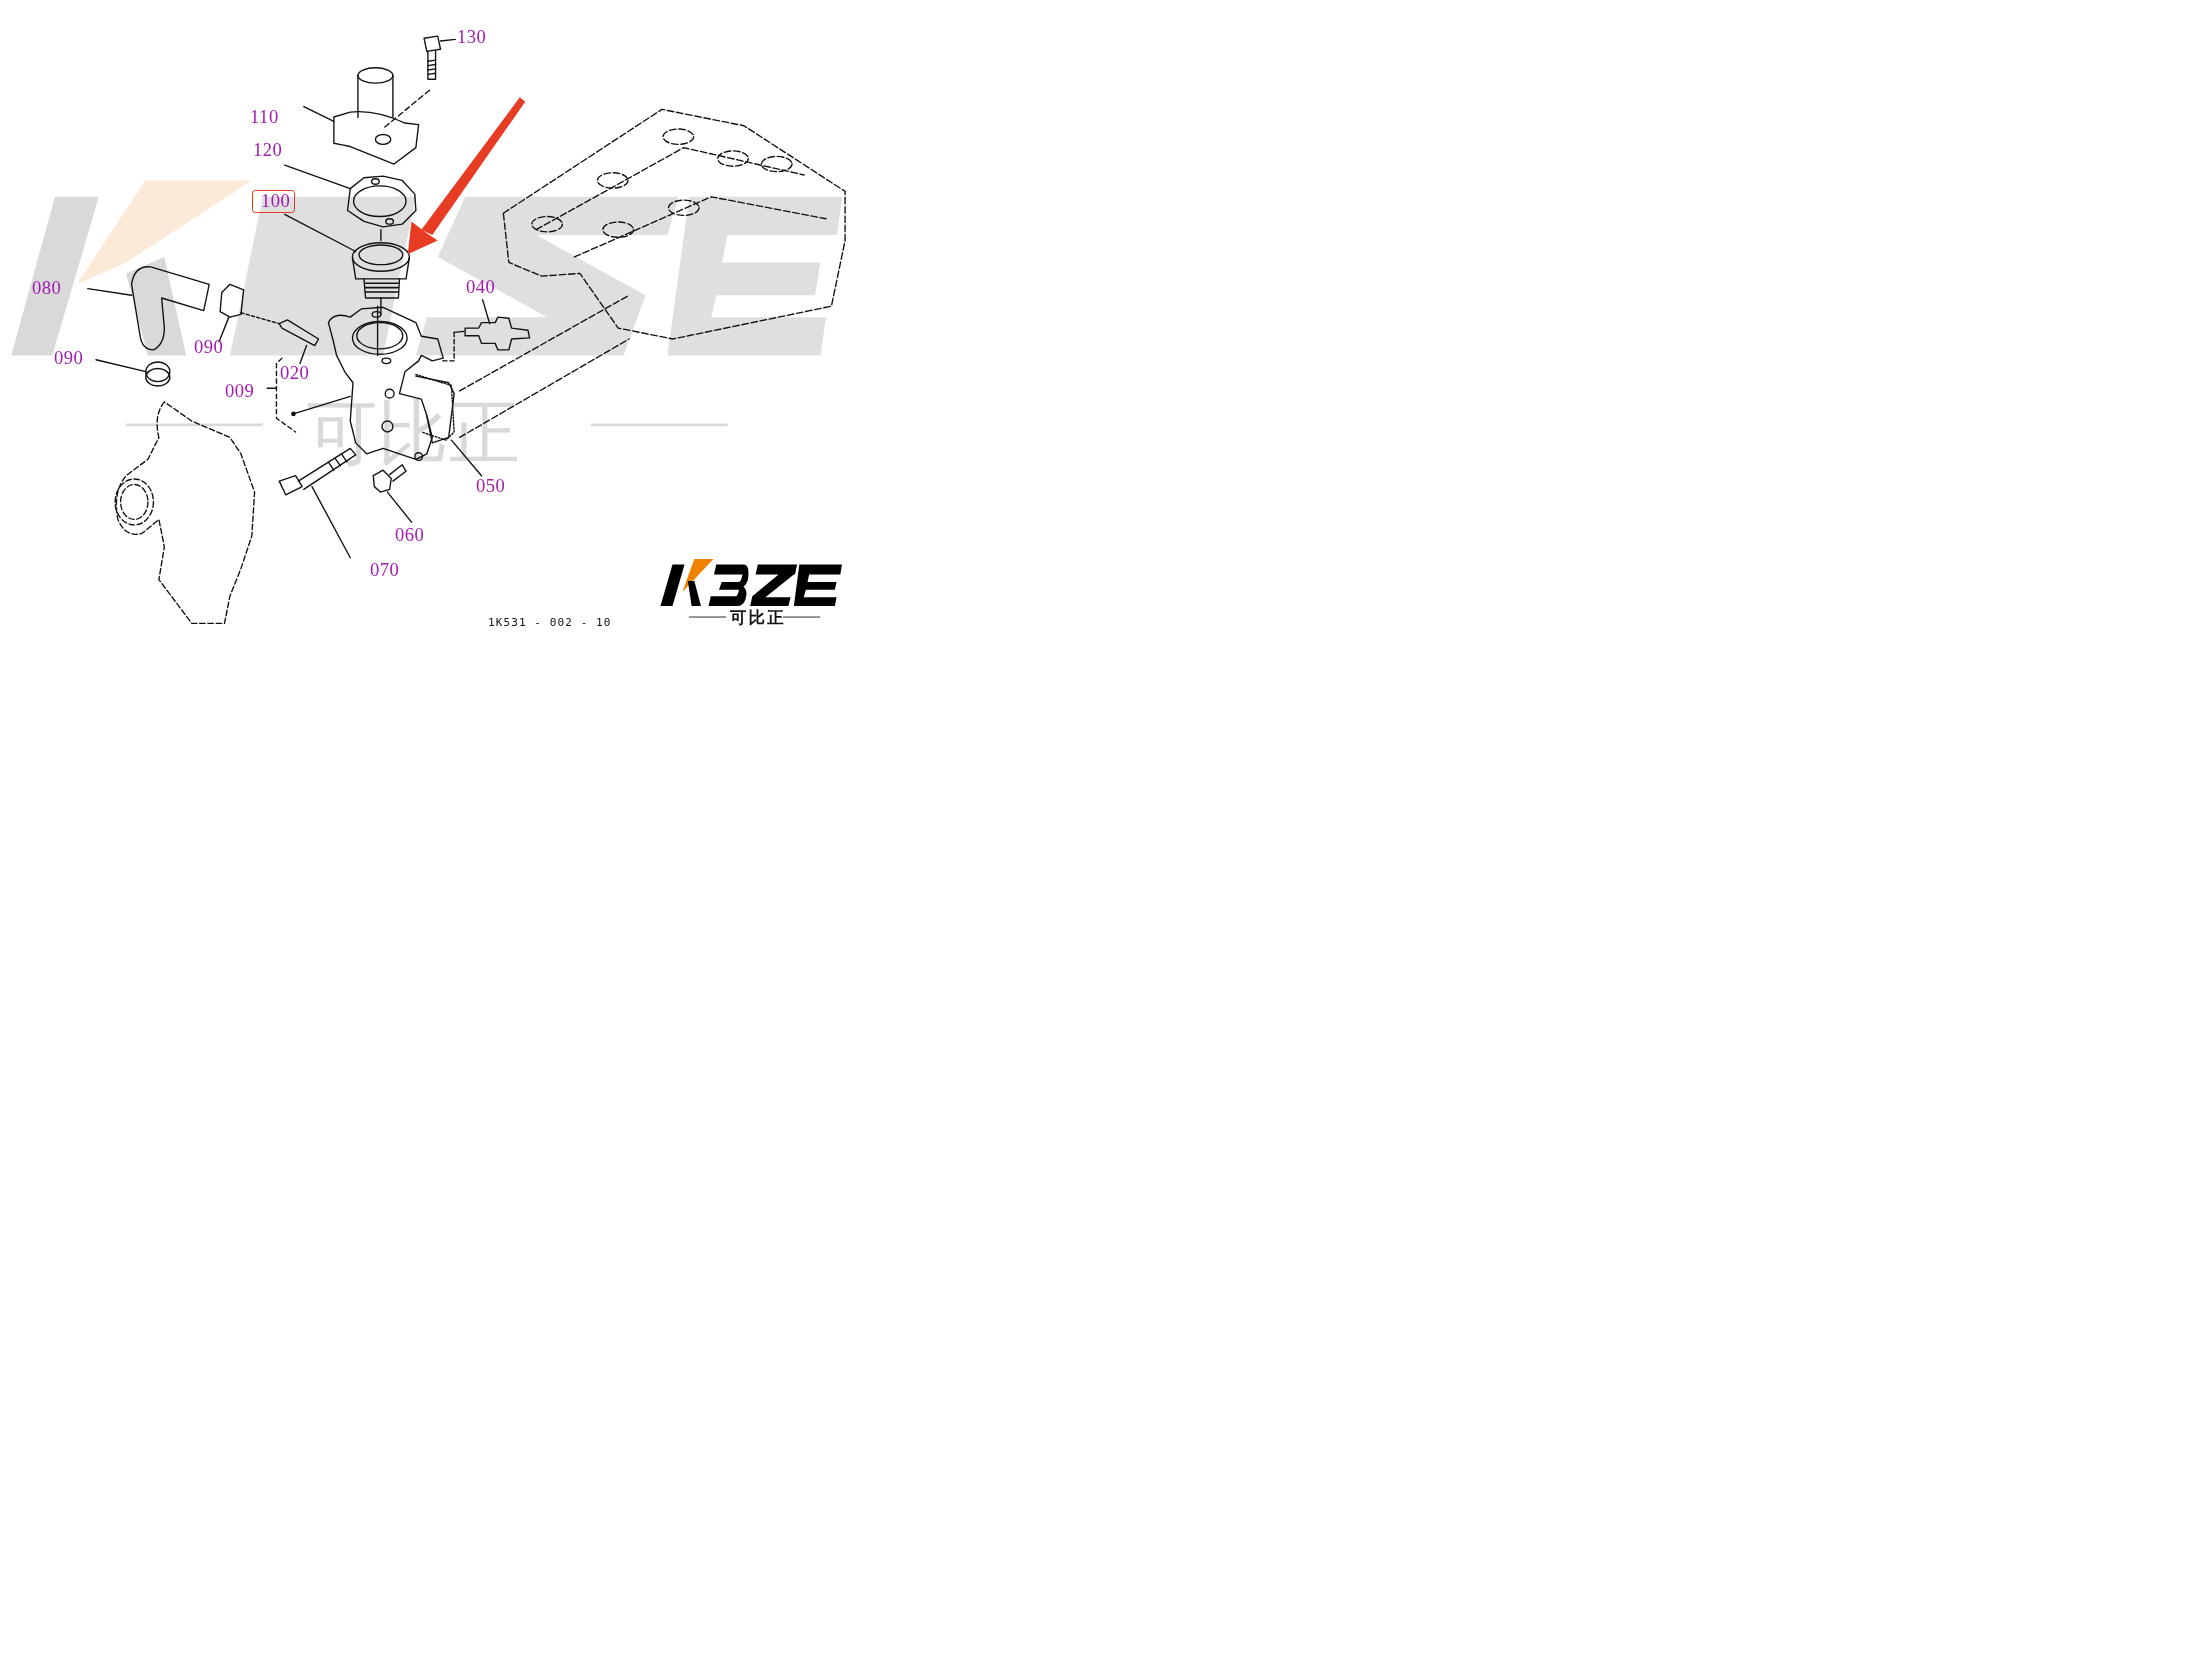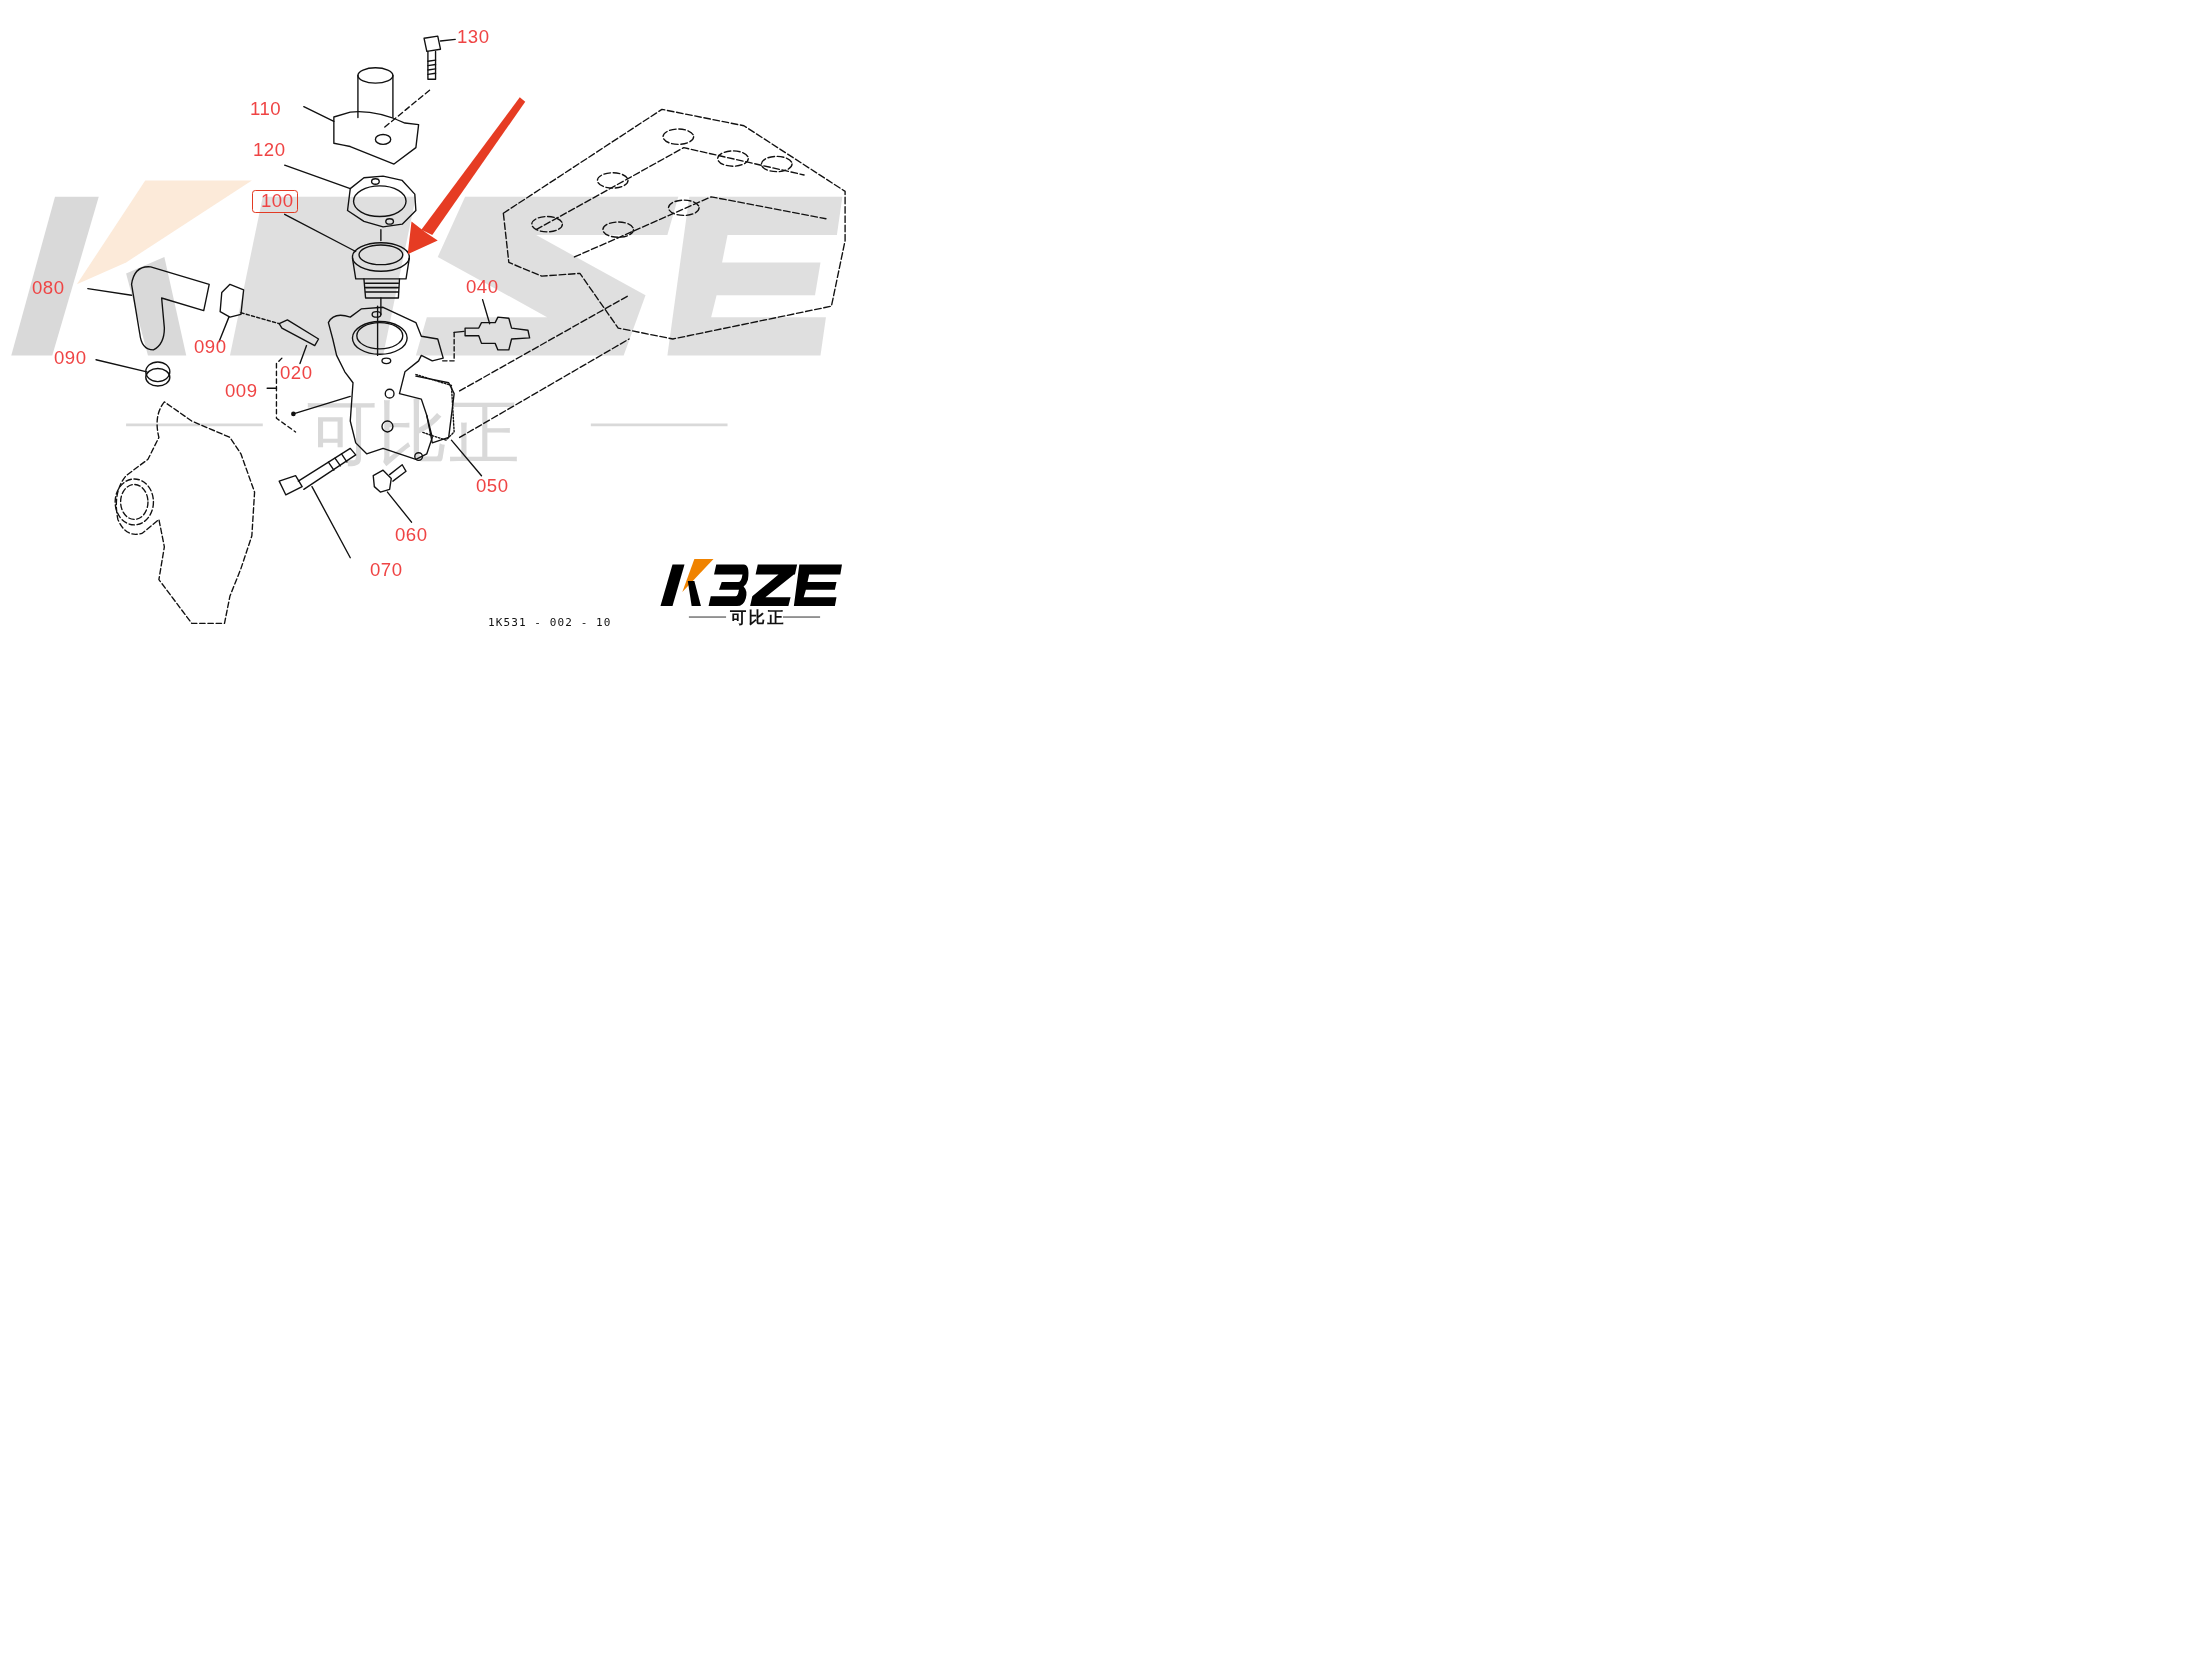--- a/index.html
+++ b/index.html
@@ -1,20 +1,20 @@
 <!DOCTYPE html>
 <html style="font-size:8.8px"><head>
 <meta charset="utf-8">
 <style>
   html, body { margin:0; padding:0; background:#ffffff; }
   body { width:858px; height:643px; position:relative; overflow:hidden;
          font-family:"Liberation Sans", "DejaVu Sans", sans-serif; }
   #stage { position:absolute; left:0; top:0; width:858px; height:643px; }
-  .lbl { position:absolute; font-family:Liberation Sans, sans-serif; font-size:18.6px;
-         color:#ef4444; letter-spacing:0.5px; line-height:1; }
+  .lbl { position:absolute; font-family:Liberation Serif, serif; font-size:18.6px;
+         color:#a21caf; letter-spacing:0.5px; line-height:1; }
   .lbl.boxed { border:1.6px solid #E23B24; border-radius:3.3px; padding:1.1px 3.3px; background:transparent; }
   .caption { position:absolute; font-family:"DejaVu Sans Mono", monospace; font-size:11px; color:#111; letter-spacing:1.1px; }
   .logo { position:absolute; left:656px; top:558px; width:197px; height:82px; }
   .logo-cn { position:absolute; left:730px; top:607px; font-family:"DejaVu Sans", sans-serif;
              font-size:16.4px; font-weight:bold; color:#111; letter-spacing:2.2px; }
 </style>
 </head>
 <body>
 
 <div id="stage">
@@ -158,21 +158,21 @@
     </g>
 
     <g>
       <path d="M950,178 L960,186 L790,430 L770,420 Z" fill="#E63C23"></path>
       <polygon points="745,465 752,405 778,425 800,440" fill="#E63C23"></polygon>
     </g>
   </svg>
 
   
   <span class="lbl" style="left:457px;top:28.4px;">130</span>
-  <span class="lbl" style="left:250px;top:100px;">110</span>
+  <span class="lbl" style="left:250px;top:108px;">110</span>
   <span class="lbl" style="left:253px;top:141px;text-align:right;">120</span>
   <span class="lbl boxed" style="left:252px;top:190px;padding-left:8px;">100</span>
   <span class="lbl" style="left:32px;top:279px;">080</span>
   <span class="lbl" style="left:54px;top:349px;">090</span>
   <span class="lbl" style="left:194px;top:338px;">090</span>
   <span class="lbl" style="left:280px;top:364px;">020</span>
   <span class="lbl" style="left:225px;top:382px;">009</span>
   <span class="lbl" style="left:466px;top:278px;">040</span>
   <span class="lbl" style="left:476px;top:477px;">050</span>
   <span class="lbl" style="left:395px;top:526px;">060</span>

